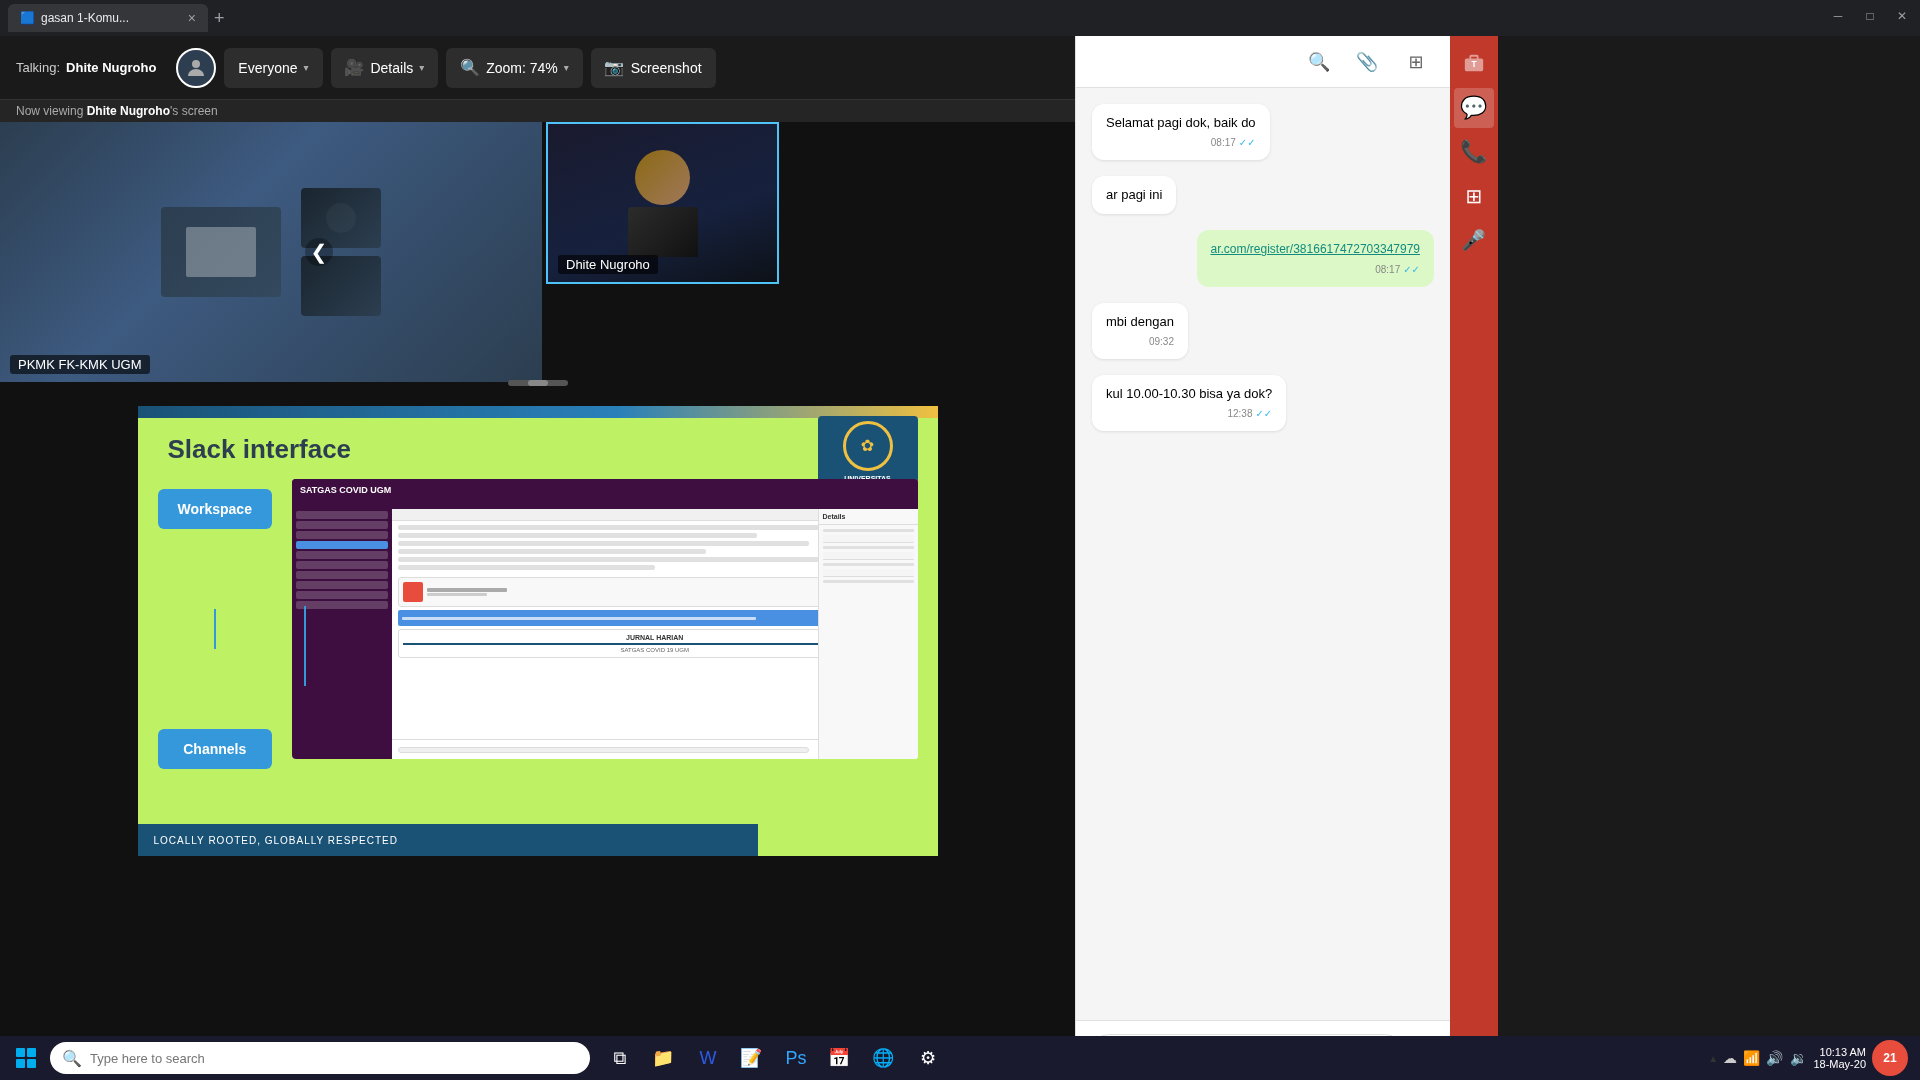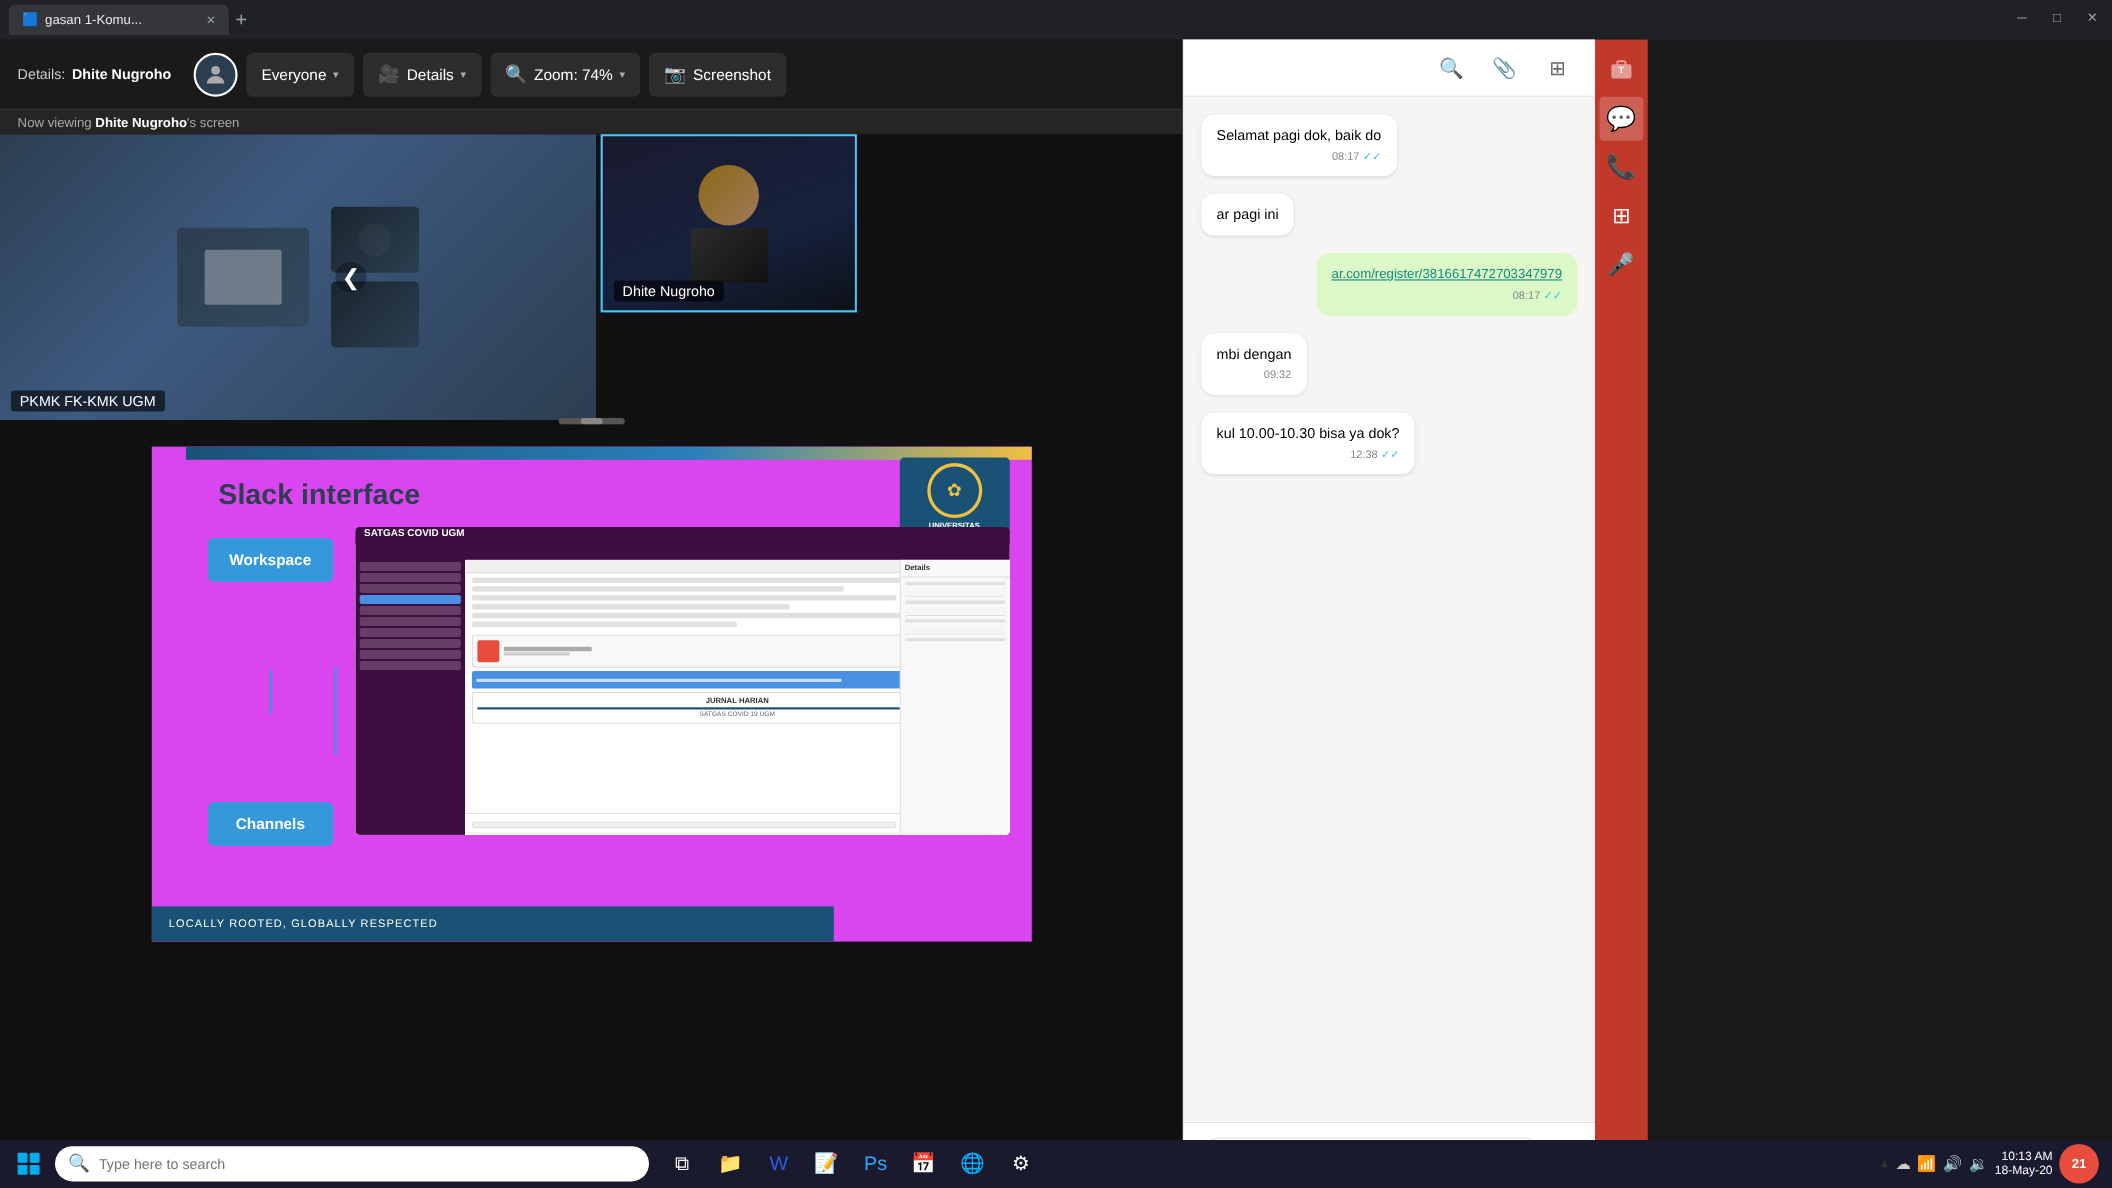--- a/index.html
+++ b/index.html
@@ -141,25 +141,24 @@
     
     .slide-area {
       flex: 1;
       background: #111;
       position: relative;
       padding: 20px 60px;
     }
     .slide-content {
       width: 800px;
       height: 450px;
-      background: #d946ef;
+      background: #bef264;
       margin: 0 auto;
       position: relative;
       overflow: hidden;
-      padding-left: 31px;
     }
     .slide-logo {
       position: absolute;
       top: 10px;
       right: 20px;
       width: 100px;
       height: 80px;
       background: #1a5276;
       border-radius: 4px;
       display: flex;
@@ -552,21 +551,21 @@
     <span class="win-rect-btn">✕</span>
   </div>
 </div>
 
 <div class="main-area">
 
   <div class="video-area">
 
     <div class="teams-toolbar">
       <div class="talking-label">
-        <span>Details:</span>
+        <span>Talking:</span>
         <span style="color:#fff;font-weight:600;">Dhite Nugroho</span>
       </div>
       <div class="person-icon-box">
         <svg width="24" height="24" viewBox="0 0 24 24" fill="#aaa">
             <circle cx="12" cy="8" r="4"></circle>
             <path d="M4 20c0-4 3.6-7 8-7s8 3 8 7"></path>
           </svg>
       </div>
       <button class="toolbar-btn">
         <span>Everyone</span>
@@ -653,21 +652,21 @@
 
           <div class="slide-left-labels">
             <div class="slide-label-btn">Workspace</div>
             <div style="width:2px;height:40px;background:#3498db;margin:0 auto;"></div>
             <div class="slide-label-btn">Channels</div>
           </div>
 
           <div class="slack-screenshot">
             <div class="slack-inner">
 
-              <div style="position:absolute;top:0;left:0;right:0;height:16px;background:#3f0e40;display:flex;align-items:flex-start;padding:0 8px;gap:4px;">
+              <div style="position:absolute;top:0;left:0;right:0;height:16px;background:#3f0e40;display:flex;align-items:flex-end;padding:0 8px;gap:4px;">
                 <span style="font-size:9px;color:#fff;font-weight:bold;">SATGAS COVID UGM</span>
               </div>
 
               <div class="slack-sidebar">
                 <div class="slack-ch-item"></div>
                 <div class="slack-ch-item"></div>
                 <div class="slack-ch-item"></div>
                 <div class="slack-ch-item active"></div>
                 <div class="slack-ch-item"></div>
                 <div class="slack-ch-item"></div>

